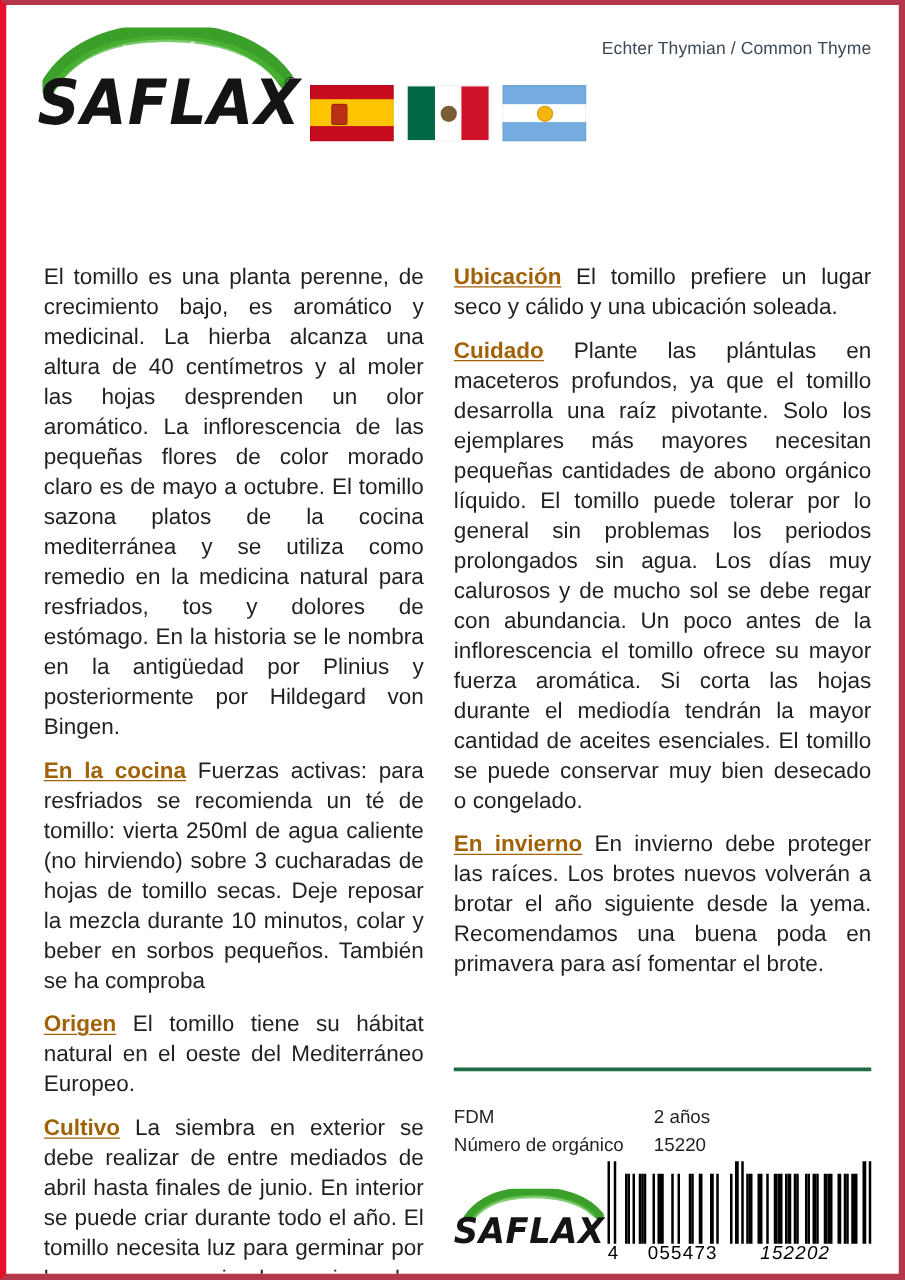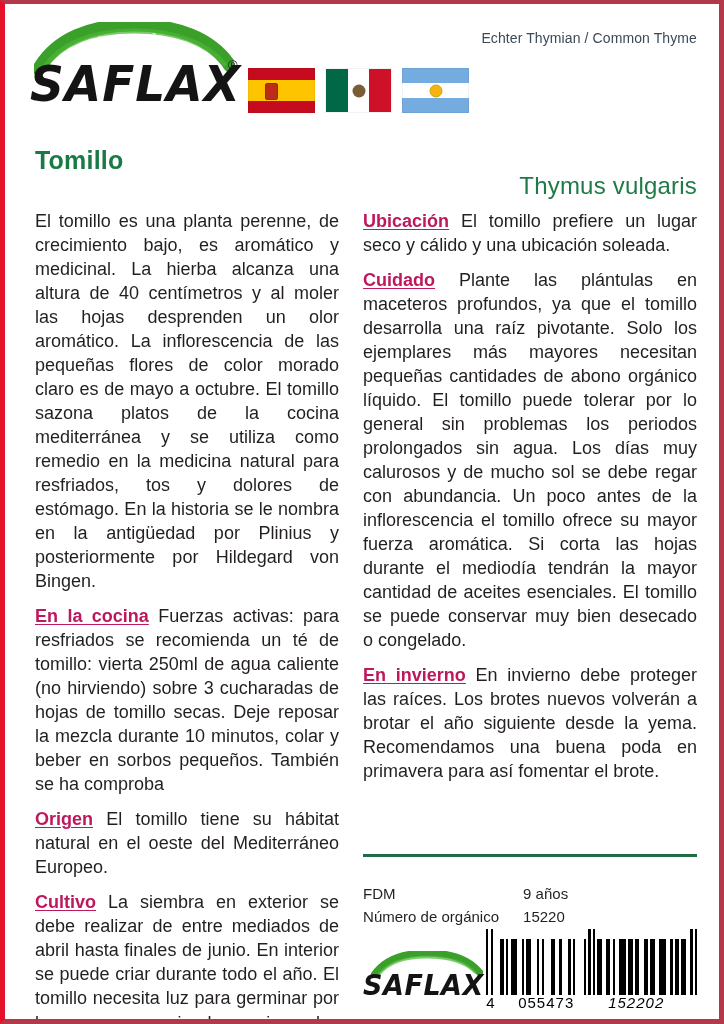--- a/index.html
+++ b/index.html
@@ -159,21 +159,21 @@
     color: #231f20;
     text-align: justify;
     text-justify: inter-word;
     margin-bottom: 11px;
     hyphens: auto;
   }
   .para:last-child { margin-bottom: 0; }
 
   .lead {
     font-weight: 700;
-    color: #be185d;
+    color: #a16207;
     text-decoration: underline;
     text-underline-offset: 2px;
   }
 
   
   .footer-block {
     position: absolute;
     left: 8px;
     right: 22px;
     bottom: 8px;
@@ -261,24 +261,20 @@
         <i class="mx-r"></i>
       </div>
       <div class="flag flag-ar">
         <div class="sun"></div>
       </div>
     </div>
 
     <div class="common-name">Echter Thymian / Common Thyme</div>
   </div>
 
-  <div class="title-row">
-    <div class="plant-title">Tomillo</div>
-    <div class="latin-name">Thymus vulgaris</div>
-  </div>
 
   <div class="columns">
 
     <div class="col col-left">
       <p class="para">
         <span>El tomillo es una planta perenne, de crecimiento bajo, es aromático y medicinal. La hierba alcanza una altura de 40 centímetros y al moler las hojas desprenden un olor aromático. La inflorescencia de las pequeñas flores de color morado claro es de mayo a octubre. El tomillo sazona platos de la cocina mediterránea y se utiliza como remedio en la medicina natural para resfriados, tos y dolores de estómago. En la historia se le nombra en la antigüedad por Plinius y posteriormente por Hildegard von Bingen.</span>
       </p>
       <p class="para">
         <span class="lead">En la cocina</span><span> Fuerzas activas: para resfriados se recomienda un té de tomillo: vierta 250ml de agua caliente (no hirviendo) sobre 3 cucharadas de hojas de tomillo secas. Deje reposar la mezcla durante 10 minutos, colar y beber en sorbos pequeños. También se ha comproba</span>
       </p>
@@ -299,21 +295,21 @@
       </p>
       <p class="para">
         <span class="lead">En invierno</span><span> En invierno debe proteger las raíces. Los brotes nuevos volverán a brotar el año siguiente desde la yema. Recomendamos una buena poda en primavera para así fomentar el brote.</span>
       </p>
 
       <div class="footer-block">
         <div class="divider"></div>
 
         <div class="info-grid">
           <div>FDM</div>
-          <div>9 años</div>
+          <div>2 años</div>
           <div>Número de orgánico</div>
           <div>15220</div>
         </div>
 
         <div class="brand-barcode">
 
           <div class="mini-logo">
             <svg class="mini-arc" viewBox="0 0 112 26">
               <path d="M3 24 C 14 8, 34 2, 56 2 C 78 2, 98 8, 109 22" stroke="#3aa02a" stroke-width="7" fill="none" stroke-linecap="round"></path>
               <path d="M8 23 C 18 11, 36 6, 56 6 C 76 6, 94 11, 104 21" stroke="#4cb537" stroke-width="3" fill="none" stroke-linecap="round" opacity=".7"></path>

